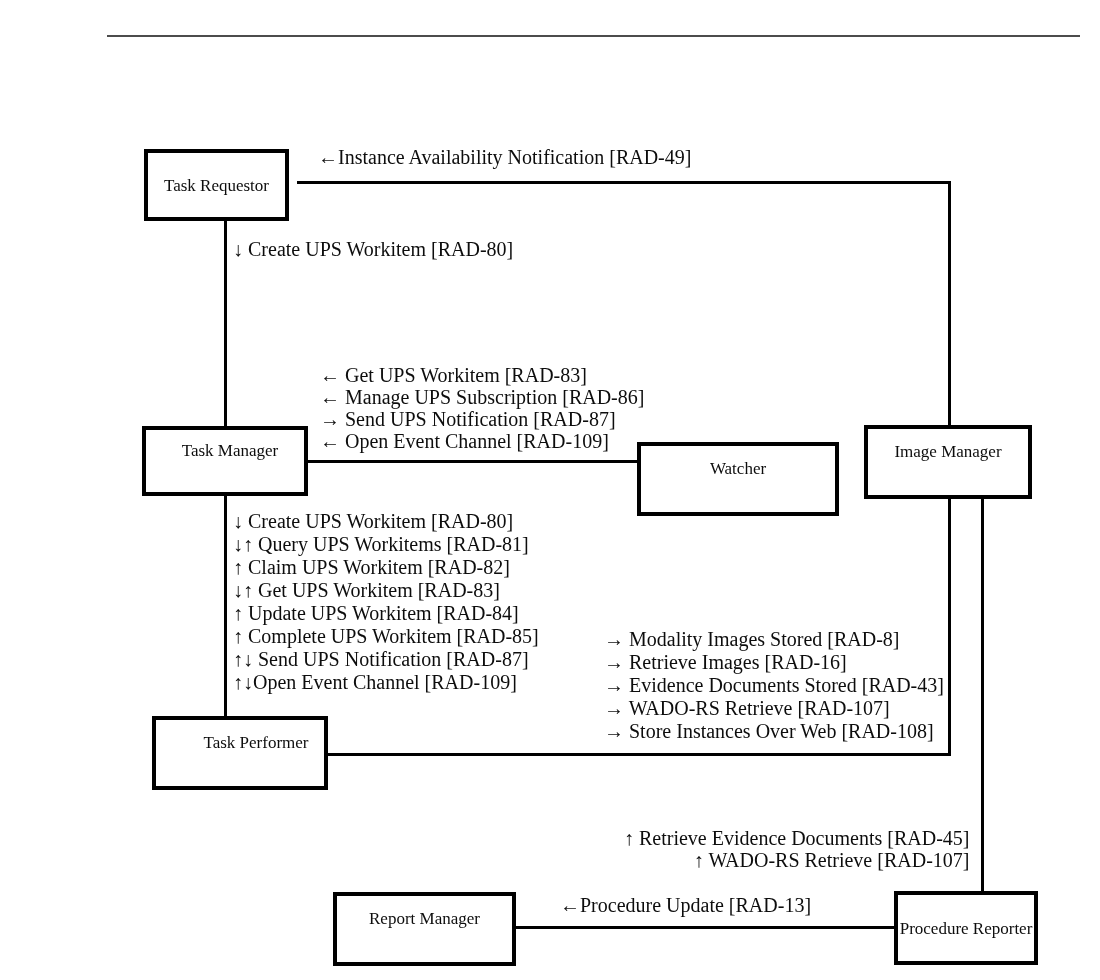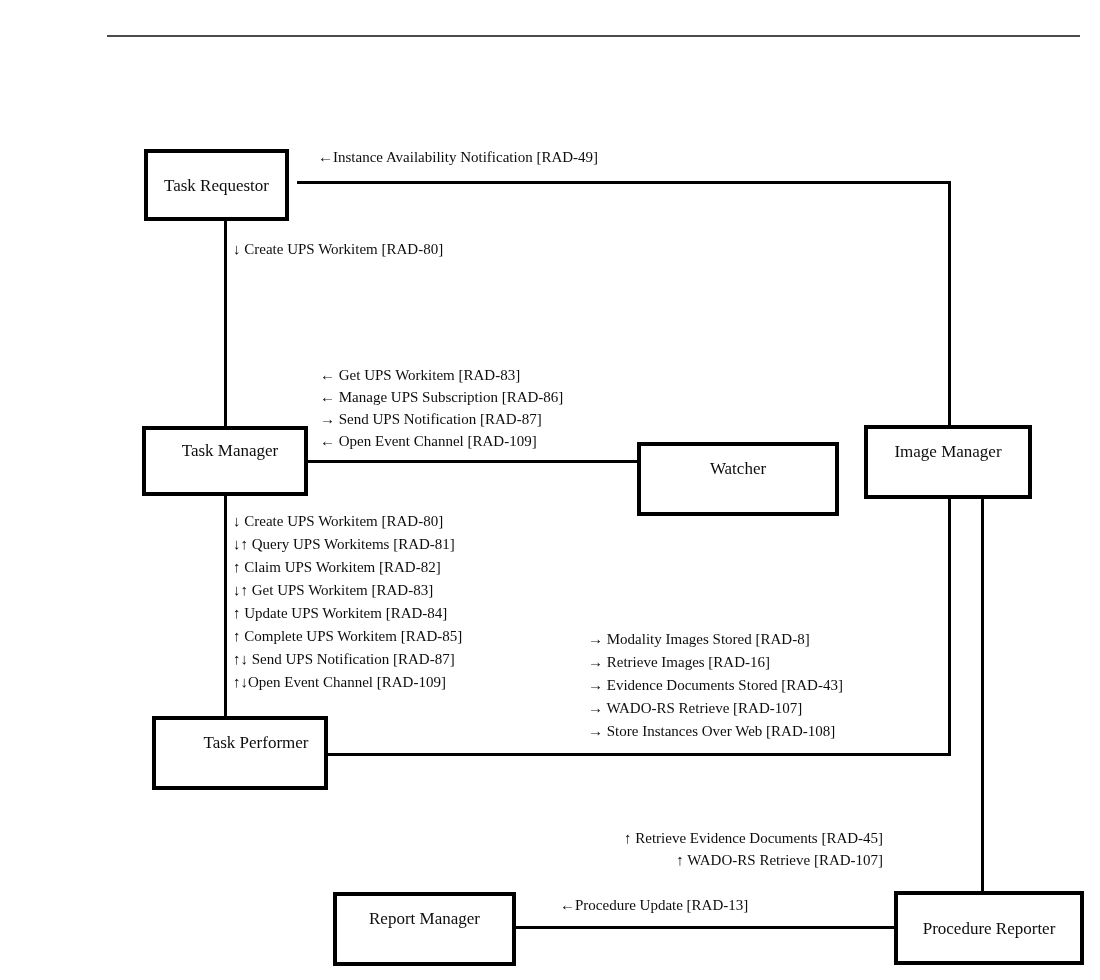--- a/index.html
+++ b/index.html
@@ -37,21 +37,21 @@
   .actor.lift {
     padding-bottom: 22px;
   }
   .line {
     position: absolute;
     background: #000000;
     z-index: 1;
   }
   .label {
     position: absolute;
-    font-size: 15px;
+    font-size: 20px;
     line-height: 22px;
     white-space: pre-line;
     z-index: 2;
     background: transparent;
   }
   .label.lh23 {
     line-height: 23px;
   }
 </style>
 </head>
@@ -76,41 +76,41 @@
   <div class="actor lift" style="left:142px; top:426px; width:166px; height:70px;padding-left:10px;">Task Manager</div>
 
   <div class="actor lift" style="left:637px; top:442px; width:202px; height:74px;">Watcher</div>
 
   <div class="actor lift" style="left:864px; top:425px; width:168px; height:74px;">Image Manager</div>
 
   <div class="actor lift" style="left:152px; top:716px; width:176px; height:74px;padding-left:32px;">Task Performer</div>
 
   <div class="actor lift" style="left:333px; top:892px; width:183px; height:74px;">Report Manager</div>
 
-  <div class="actor" style="left:894px; top:891px; width:190px; height:74px;">Procedure Reporter</div>
+  <div class="actor" style="left:894px; top:891px; width:144px; height:74px;">Procedure Reporter</div>
 
   <div class="label" style="left:318px; top:146px;">←Instance Availability Notification [RAD-49]</div>
 
   <div class="label" style="left:233px; top:238px;">↓ Create UPS Workitem [RAD-80]</div>
 
   <div class="label" style="left:320px; top:364px;">← Get UPS Workitem [RAD-83]
 ← Manage UPS Subscription [RAD-86]
 → Send UPS Notification [RAD-87]
 ← Open Event Channel [RAD-109]</div>
 
   <div class="label lh23" style="left:233px; top:510px;">↓ Create UPS Workitem [RAD-80]
 ↓↑ Query UPS Workitems [RAD-81]
 ↑ Claim UPS Workitem [RAD-82]
 ↓↑ Get UPS Workitem [RAD-83]
 ↑ Update UPS Workitem [RAD-84]
 ↑ Complete UPS Workitem [RAD-85]
 ↑↓ Send UPS Notification [RAD-87]
 ↑↓Open Event Channel [RAD-109]</div>
 
-  <div class="label lh23" style="left:588px; top:628px;">→ Modality Images Stored [RAD-8]
+  <div class="label lh23" style="left:604px; top:628px;">→ Modality Images Stored [RAD-8]
 → Retrieve Images [RAD-16]
 → Evidence Documents Stored [RAD-43]
 → WADO-RS Retrieve [RAD-107]
 → Store Instances Over Web [RAD-108]</div>
 
   <div class="label" style="left:624px; top:827px;text-align:right;">↑ Retrieve Evidence Documents [RAD-45]
 ↑ WADO-RS Retrieve [RAD-107]</div>
 
   <div class="label" style="left:560px; top:894px;">←Procedure Update [RAD-13]</div>
 

